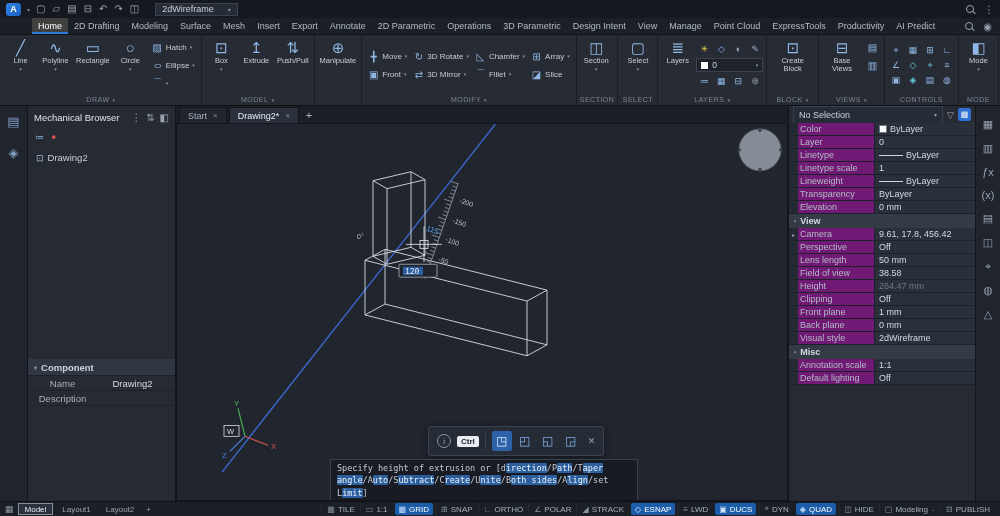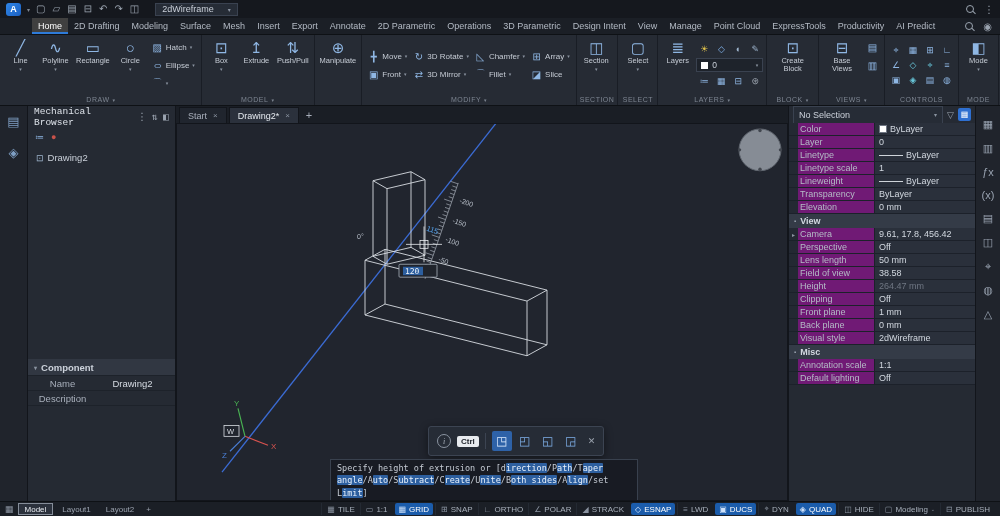--- a/index.html
+++ b/index.html
@@ -57,21 +57,21 @@
 
   
   .main { flex:1; display:flex; min-height:0; }
   .leftstrip { width:28px; background:#20242c; border-right:1px solid #12151b; display:flex; flex-direction:column; align-items:center; padding-top:8px; gap:16px; }
   .lsicon { font-size:13px; color:#7f9fc4; }
   .rightstrip { width:25px; background:#20242c; border-left:1px solid #12151b; display:flex; flex-direction:column; align-items:center; padding-top:12px; gap:11px; }
   .rsicon { font-size:11px; color:#98a2b0; }
 
   
   .browser { width:148px; background:#252a33; border-right:1px solid #12151b; display:flex; flex-direction:column; font-size:9.5px; }
-  .browser-header { height:22px; display:flex; align-items:center; gap:4px; padding:0 6px;font-family:Liberation Mono, monospace; }
+  .browser-header { height:22px; display:flex; align-items:center; gap:4px; padding:0 6px; }
   .browser-title { flex:1; color:#dde2e9; font-size:9.5px; }
   .bh-icon { color:#9aa3af; font-size:10px; }
   .browser-tools { height:18px; display:flex; align-items:center; gap:7px; padding:0 7px; }
   .browser-tree { flex:1; padding:6px 8px; overflow:hidden; }
   .titem { display:flex; align-items:center; gap:4px; color:#c9cfd8; }
   .titem .ticon { color:#9fb6cf; font-size:9px; }
   .component-header { background:#313742; height:16px; display:flex; align-items:center; gap:4px; padding:0 6px; font-weight:bold; color:#ccd2db; }
   .comp-caret { font-size:6px; color:#8a93a0; }
   .comp-row { display:flex; height:15px; align-items:center; border-top:1px solid #1d222a;text-align:center; }
   .comp-label { width:62px; padding-left:7px; color:#a8afbb; }

